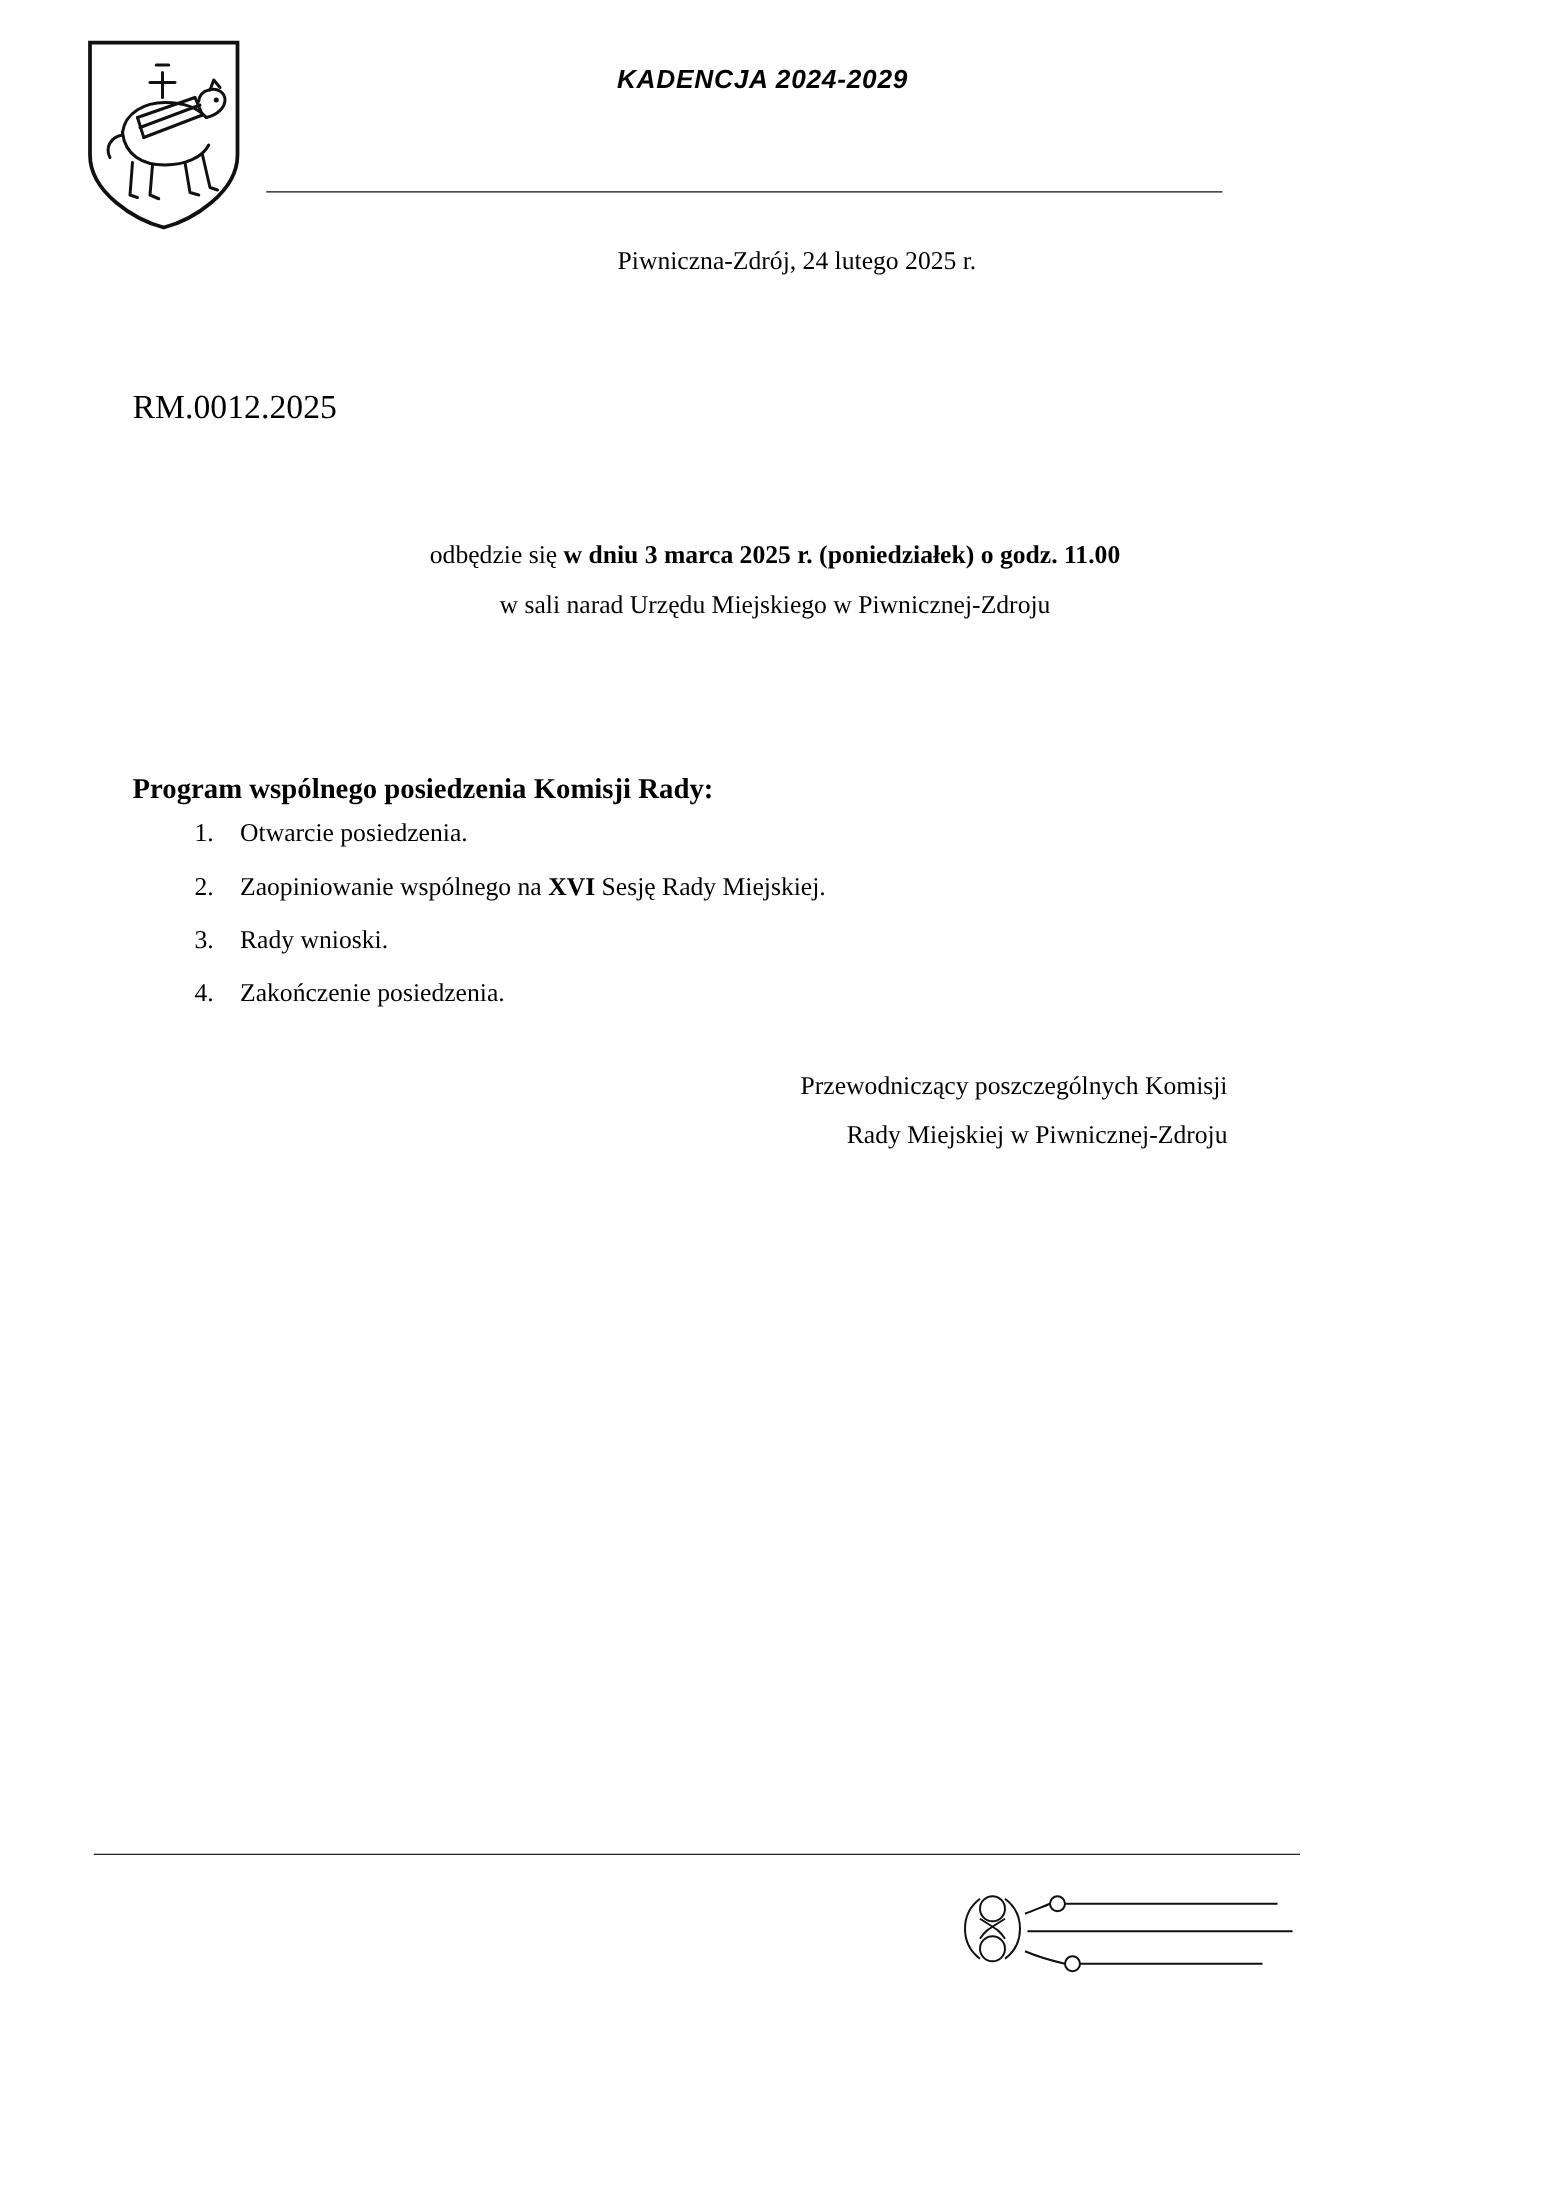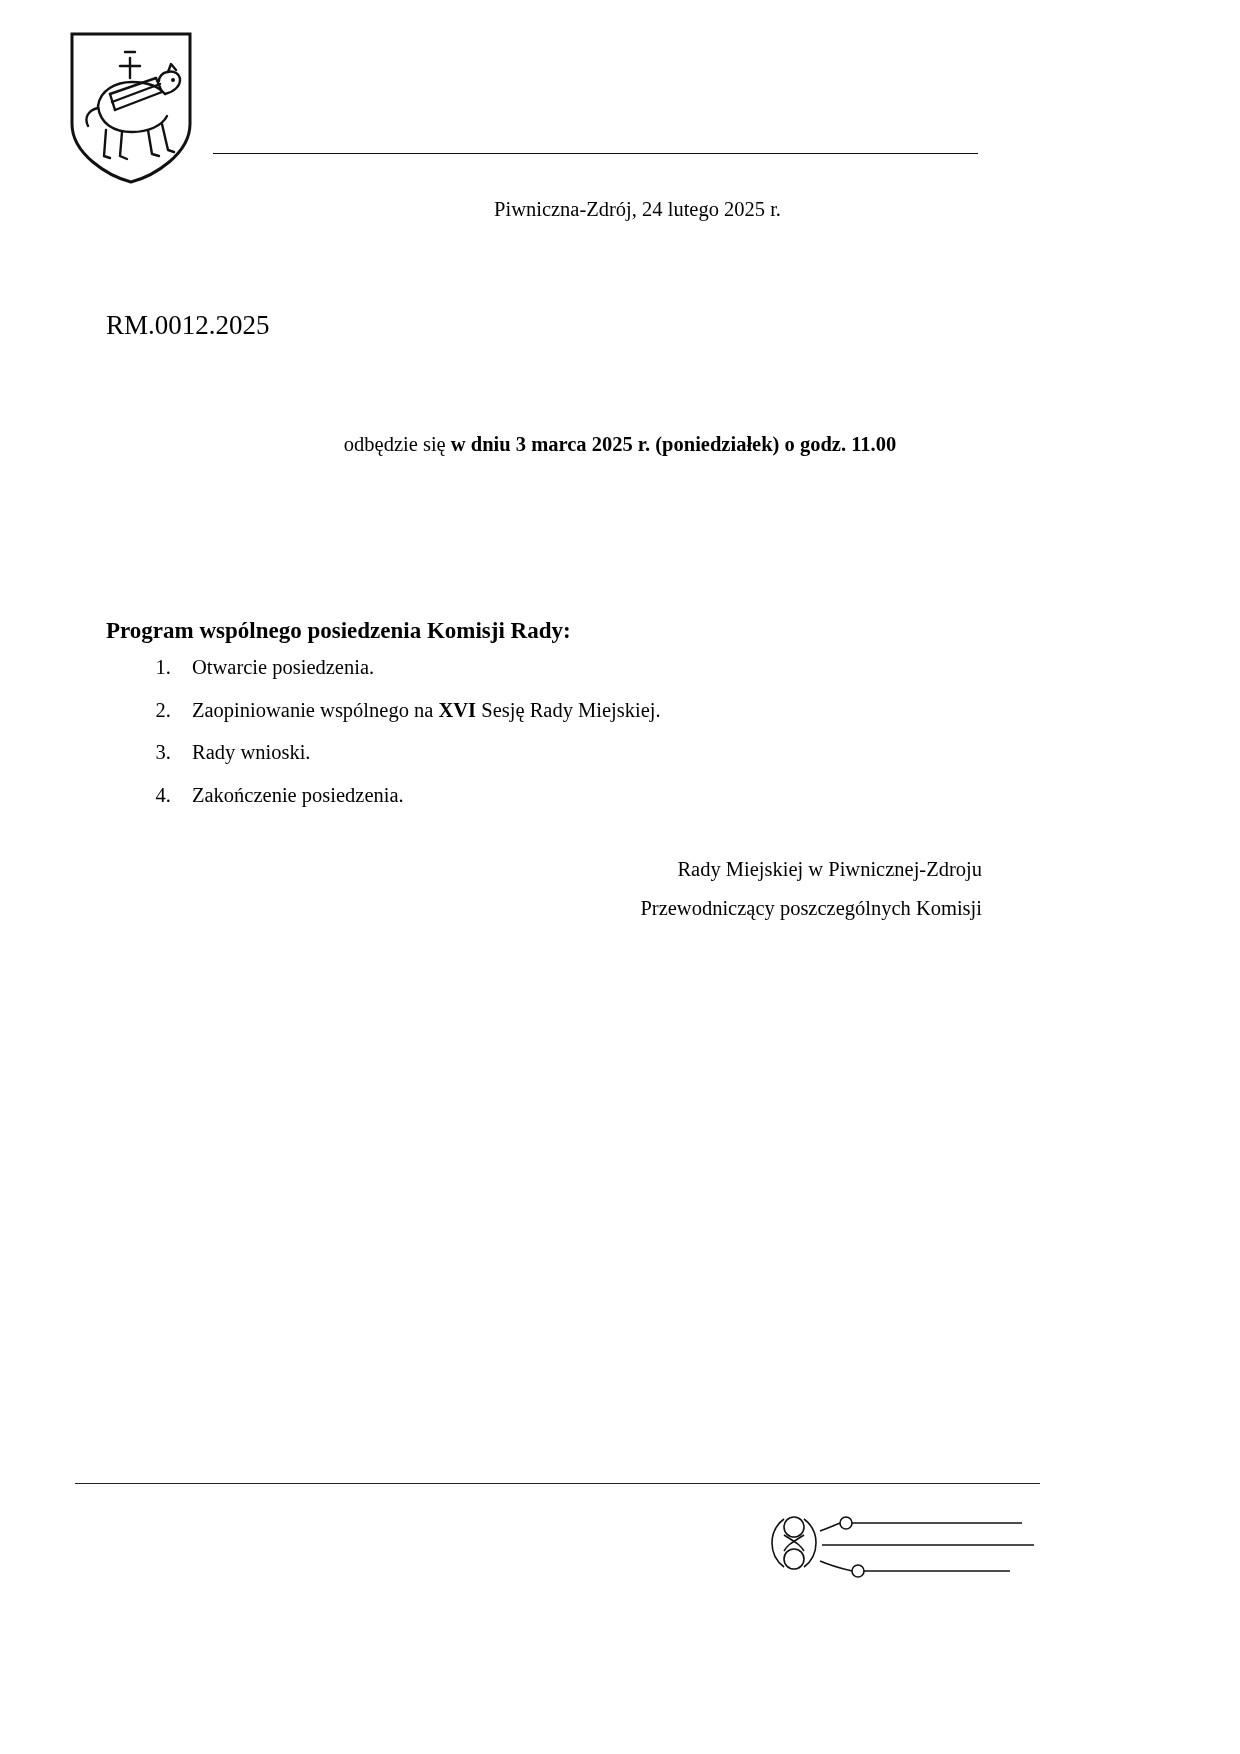--- a/index.html
+++ b/index.html
@@ -190,45 +190,47 @@
           <path d="M86 46 L92 60"></path>
 
           <path d="M60 26 L60 46"></path>
           <path d="M50 34 L70 34"></path>
           <path d="M55 20 L65 20"></path>
         </g>
       </svg>
     </div>
 
     <div class="header-text">
+      <div class="header-subtitle">KADENCJA 2024-2029</div>
     </div>
 
     <div class="header-rule"></div>
   </div>
 
   <div class="place-date">Piwniczna-Zdrój, 24 lutego 2025 r.</div>
 
   <div class="ref-no">RM.0012.2025</div>
 
   <div class="notice">
     <span class="line"><span>odbędzie się </span><b>w dniu 3 marca 2025 r. (poniedziałek) o godz. 11.00</b></span>
+    <span class="line">w sali narad Urzędu Miejskiego w Piwnicznej-Zdroju</span>
   </div>
 
   <div class="program-title">Program wspólnego posiedzenia Komisji Rady:</div>
 
   <ol class="program-list">
     <li><span>Otwarcie posiedzenia.</span><b></b><span></span></li>
     <li><span>Zaopiniowanie wspólnego na </span><b>XVI</b><span> Sesję Rady Miejskiej.</span></li>
     <li><span>Rady wnioski.</span><b></b><span></span></li>
     <li><span>Zakończenie posiedzenia.</span><b></b><span></span></li>
   </ol>
 
   <div class="signature">
+    <span class="line">Przewodniczący poszczególnych Komisji</span>
     <span class="line">Rady Miejskiej w Piwnicznej-Zdroju</span>
-    <span class="line">Przewodniczący poszczególnych Komisji</span>
   </div>
 
   <div class="footer-rule"></div>
   <div class="footer-mark">
     <svg viewBox="0 0 280 86" width="280" height="86" aria-hidden="true">
       <g fill="none" stroke="#111" stroke-width="1.6">
 
         <circle cx="34" cy="22" r="10"></circle>
         <circle cx="34" cy="54" r="10"></circle>
         <path d="M24 14 C8 26 8 50 24 62"></path>

